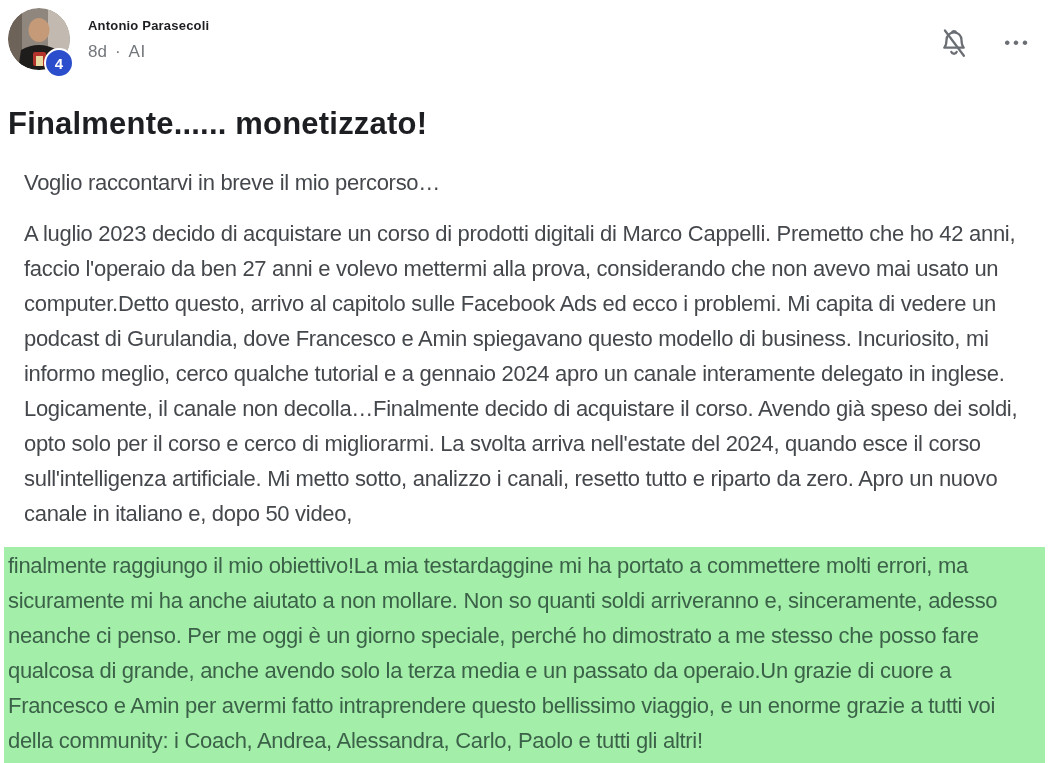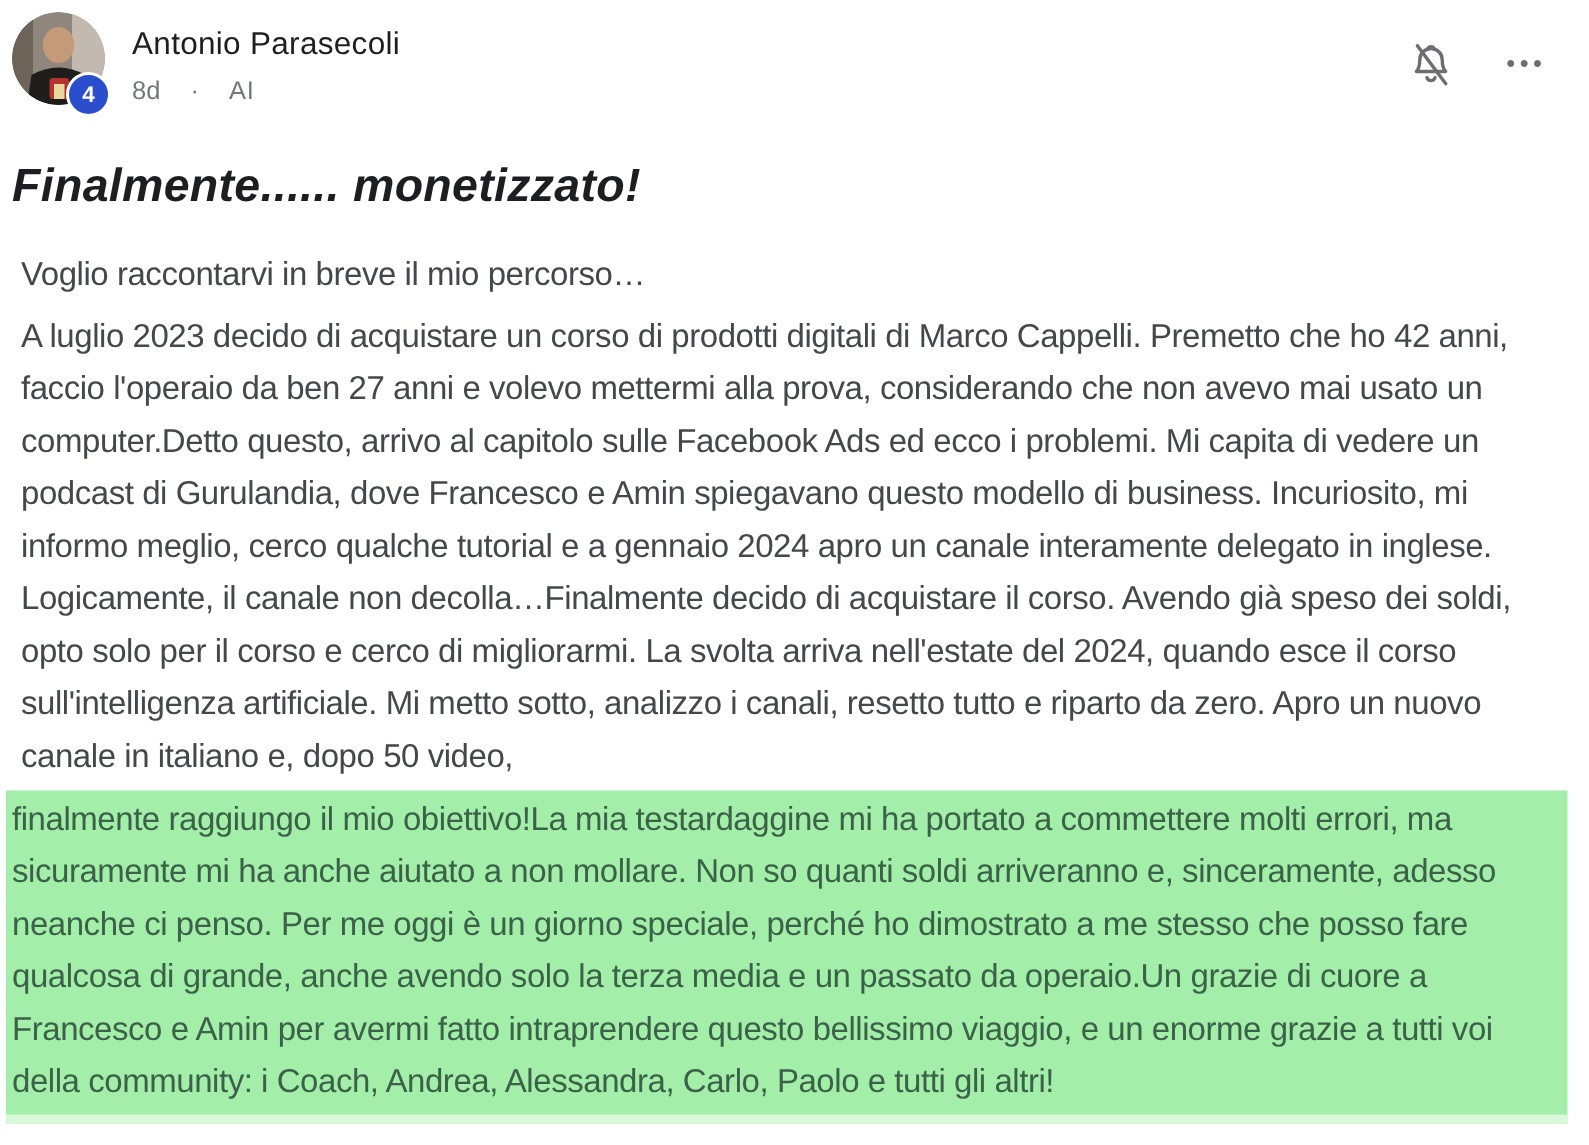--- a/index.html
+++ b/index.html
@@ -42,33 +42,33 @@
     border: 2px solid #ffffff;
     color: #ffffff;
     font-size: 15px;
     font-weight: bold;
     display: flex;
     align-items: center;
     justify-content: center;
   }
   .author-block { margin-left: 18px; padding-top: 10px; }
   .author-name {
-    font-size: 21px;
-    font-weight: 400;
+    font-size: 13px;
+    font-weight: 700;
     color: var(--title-text, #1c1e21);
     letter-spacing: 0.2px;
     cursor: pointer;
   }
   .post-meta {
     margin-top: 9px;
     font-size: 17px;
     color: var(--meta-gray, #73777c);
     display: flex;
     align-items: center;
-    gap: 20px;
+    gap: 8px;
     text-align: right;
   }
   .post-meta .meta-label { font-weight: 400; letter-spacing: 0.5px; }
   .header-actions {
     margin-left: auto;
     display: flex;
     align-items: center;
     gap: 34px;
     padding-top: 18px;
     padding-right: 14px;
@@ -82,30 +82,29 @@
   }
 
   
   .post-title {
     margin: 19px 0 0 0;
     font-size: 31px;
     line-height: 38px;
     font-weight: 700;
     color: var(--title-text, #1c1e21);
     letter-spacing: 0.2px;
-    font-style: italic;
   }
   .post-body {
     margin-top: 22px;
     font-size: 22px;
     line-height: 35px;
     letter-spacing: -0.3px;
     color: var(--body-text, #44474b);
   }
-  .body-intro, .body-main { margin: 6px; }
+  .body-intro, .body-main { margin: 16px; }
   .body-highlight {
     margin: 2px 0 0 -4px;
     padding: 1px 18px 5px 4px;
     background: var(--highlight-green, #a3eea9);
     border-bottom: 6px solid var(--highlight-green-edge, #d9f8da);
     color: var(--highlight-text, #3b6248);
   }
 </style>
 </head>
 <body>

